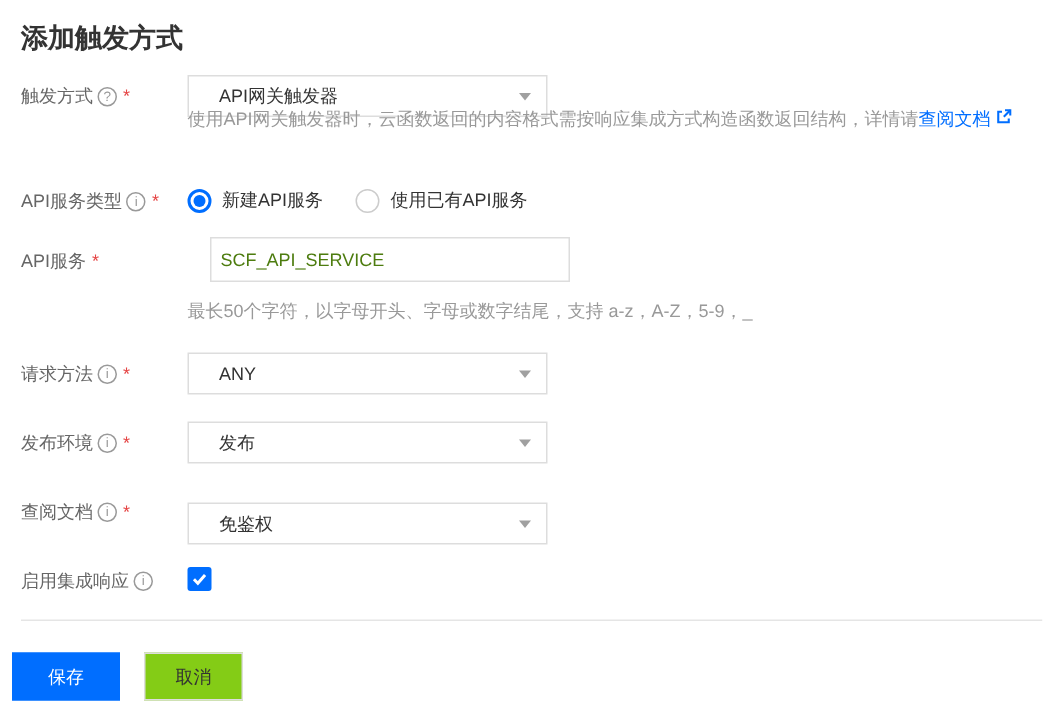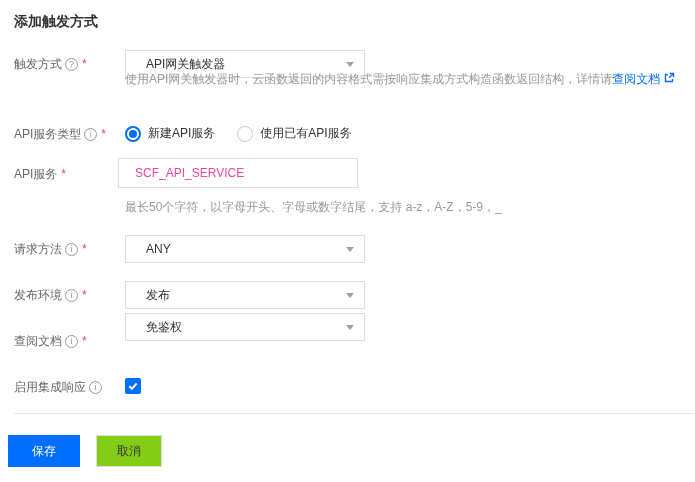--- a/index.html
+++ b/index.html
@@ -3,21 +3,21 @@
 <meta charset="utf-8">
 <style>
   html,body{margin:0;padding:0;}
   body{
     width:695px;height:482px;background:#ffffff;overflow:hidden;position:relative;
     font-family:"Liberation Sans","DejaVu Sans",sans-serif;font-size:12px;color:#333;
     -webkit-font-smoothing:antialiased;
   }
   .page-title{
     position:absolute;left:14px;top:13px;margin:0;
-    font-size:14px;font-weight:bold;color:#333;
+    font-size:18px;font-weight:bold;color:#333;
   }
   .row-label{
     position:absolute;left:14px;display:flex;align-items:center;
     color:#666;font-size:12px;line-height:16px;white-space:nowrap;
   }
   .icon-circle{
     display:inline-flex;align-items:center;justify-content:center;
     width:13px;height:13px;margin-left:3px;border:1px solid #999;border-radius:50%;
     font-size:9px;line-height:1;color:#999;box-sizing:border-box;flex:0 0 auto;
     cursor:pointer;
@@ -28,23 +28,23 @@
     border:1px solid #ddd;background:#fff;display:flex;align-items:center;
     padding:0 24px 0 20px;cursor:pointer;
   }
   .select-value{color:#333;font-size:12px;white-space:nowrap;overflow:hidden;}
   .arrow-down{
     position:absolute;right:10px;top:50%;margin-top:-2px;width:0;height:0;
     border-left:4px solid transparent;border-right:4px solid transparent;
     border-top:5px solid #a0a0a0;
   }
   .text-input{
-    position:absolute;left:118px;width:240px;height:30px;box-sizing:border-box;
-    border:1px solid #ddd;background:#fff;padding:0 16px;
-    font-family:"Liberation Sans","DejaVu Sans",sans-serif;font-size:12px;color:#ec4899;
+    position:absolute;left:140px;width:240px;height:30px;box-sizing:border-box;
+    border:1px solid #ddd;background:#fff;padding:0 6px;
+    font-family:"Liberation Sans","DejaVu Sans",sans-serif;font-size:12px;color:#4d7c0f;
     outline:none;
   }
   .helper{
     position:absolute;left:125px;color:#999;font-size:12px;line-height:16px;white-space:nowrap;
   }
   .doc-link{color:#006eff;text-decoration:none;cursor:pointer;}
   .ext-icon{margin-left:3px;vertical-align:-1px;}
   .radio-group{position:absolute;left:125px;display:flex;align-items:center;}
   .radio-item{display:flex;align-items:center;margin-right:22px;cursor:pointer;}
   .radio-circle{
@@ -144,21 +144,21 @@
     <span class="arrow-down"></span>
   </div>
 
   <div class="row-label" style="top:333px">
     <span>查阅文档</span>
     <span class="icon-circle">
         <span>i</span>
       </span>
     <span class="required">*</span>
   </div>
-  <div class="select-box" style="top:313px">
+  <div class="select-box" style="top:335px">
     <span class="select-value">免鉴权</span>
     <span class="arrow-down"></span>
   </div>
 
   <div class="row-label" style="top:379px">
     <span>启用集成响应</span>
     <span class="icon-circle">
         <span>i</span>
       </span>
   </div>

